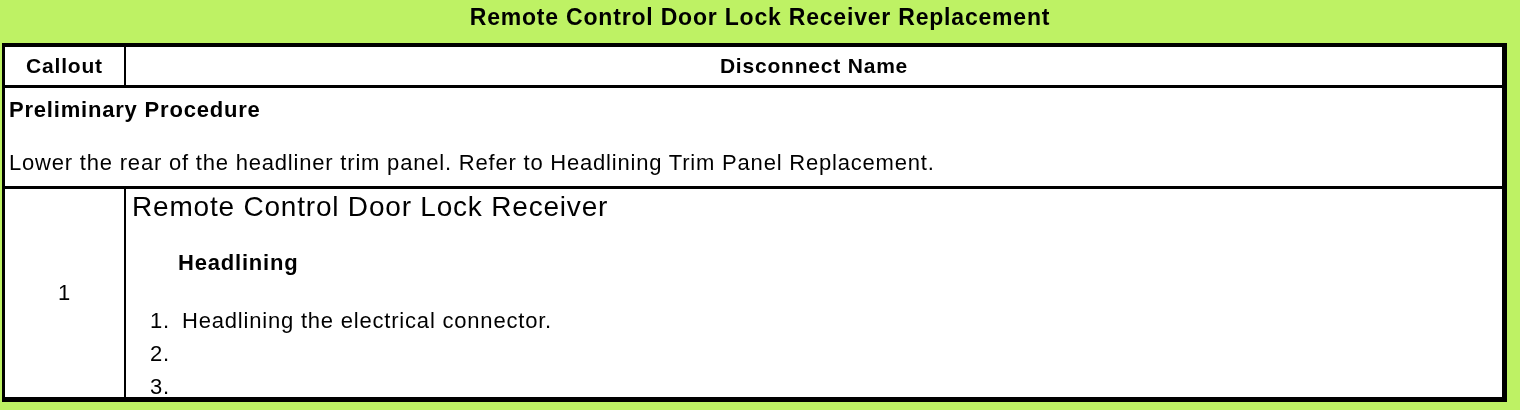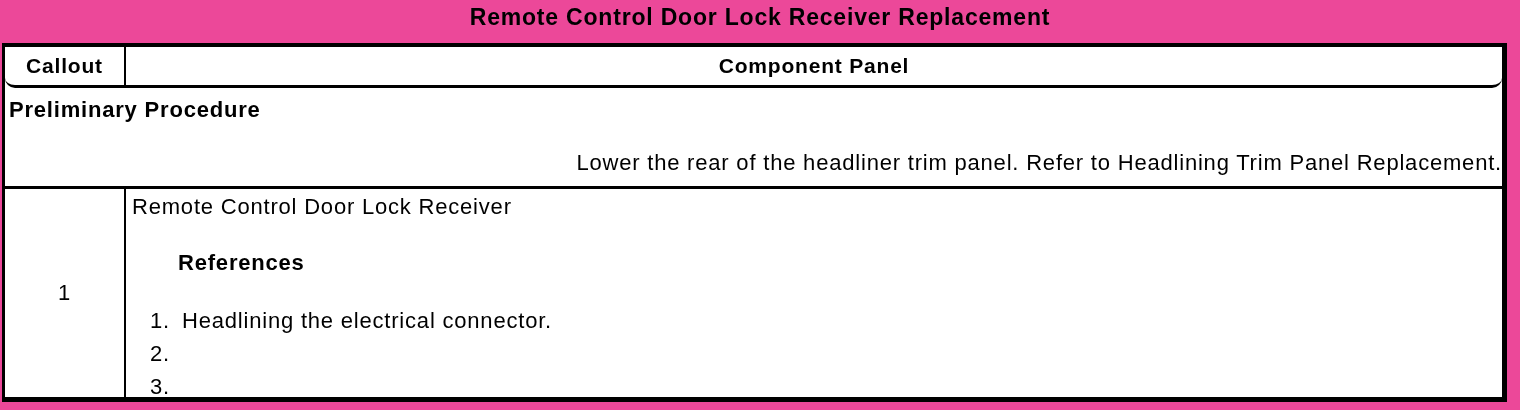--- a/index.html
+++ b/index.html
@@ -6,21 +6,21 @@
     margin: 0;
     padding: 0;
     background: #ffffff;
     color: #000000;
     font-family: "Liberation Sans", sans-serif;
   }
   .page {
     position: relative;
     width: 1520px;
     height: 410px;
-    background: #ec4899;
+    background: #bef264;
     overflow: hidden;
   }
   .doc-title {
     position: absolute;
     top: 4px;
     left: 0;
     width: 100%;
     text-align: center;
     font-weight: bold;
     font-size: 23px;
@@ -40,21 +40,20 @@
     border-bottom-width: 5px;
     display: flex;
     flex-direction: column;
     background: #ffffff;
   }
   .header-row {
     display: flex;
     flex: none;
     height: 38px;
     border-bottom: 3px solid #000000;
-    border-radius: 10px;
   }
   .callout-head {
     width: 119px;
     flex: none;
     border-right: 2px solid #000000;
     display: flex;
     align-items: center;
     justify-content: center;
   }
   .component-head {
@@ -65,36 +64,35 @@
   }
   .head-label {
     font-weight: bold;
     font-size: 21px;
     letter-spacing: 0.8px;
     white-space: nowrap;
   }
   .prelim-row {
     flex: none;
     border-bottom: 3px solid #000000;
-    padding: 11px 0 12px 4px;
+    padding: 11px 8px 12px 4px;
   }
   .prelim-heading {
     font-weight: bold;
     font-size: 22px;
     letter-spacing: 0.8px;
     line-height: 22px;
     white-space: nowrap;
   }
   .prelim-text {
     margin-top: 31px;
     font-size: 22px;
     letter-spacing: 0.8px;
     line-height: 22px;
     white-space: nowrap;
-    text-align: right;
   }
   .main-row {
     display: flex;
     flex: 1;
     min-height: 0;
   }
   .main-callout {
     width: 119px;
     flex: none;
     border-right: 2px solid #000000;
@@ -103,21 +101,21 @@
     justify-content: center;
     font-size: 22px;
     letter-spacing: 0.8px;
   }
   .main-content {
     flex: 1;
     padding: 7px 10px 0 6px;
     overflow: hidden;
   }
   .component-name {
-    font-size: 22px;
+    font-size: 28px;
     letter-spacing: 0.8px;
     line-height: 22px;
     white-space: nowrap;
   }
   .procedures-heading {
     font-weight: bold;
     font-size: 22px;
     letter-spacing: 0.8px;
     line-height: 22px;
     margin: 34px 0 0 46px;
@@ -148,34 +146,34 @@
 
   <div class="doc-title">Remote Control Door Lock Receiver Replacement</div>
 
   <div class="doc-table">
 
     <div class="header-row">
       <div class="callout-head">
         <span class="head-label">Callout</span>
       </div>
       <div class="component-head">
-        <span class="head-label">Component Panel</span>
+        <span class="head-label">Disconnect Name</span>
       </div>
     </div>
 
     <div class="prelim-row">
       <div class="prelim-heading">Preliminary Procedure</div>
       <div class="prelim-text">Lower the rear of the headliner trim panel. Refer to Headlining Trim Panel Replacement.</div>
     </div>
 
     <div class="main-row">
       <div class="main-callout">1</div>
       <div class="main-content">
         <div class="component-name">Remote Control Door Lock Receiver</div>
-        <div class="procedures-heading">References</div>
+        <div class="procedures-heading">Headlining</div>
         <ol class="steps">
           <li>
             <span class="step-num">1.</span>
             <span class="step-text">Headlining the electrical connector.</span>
           </li>
           <li>
             <span class="step-num">2.</span>
           </li>
           <li>
             <span class="step-num">3.</span>

